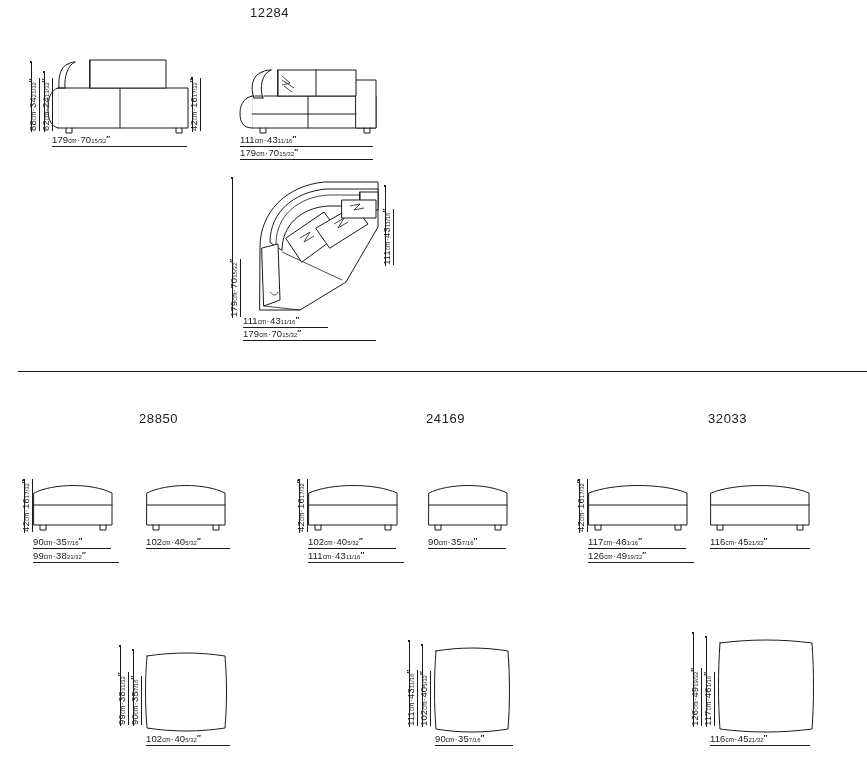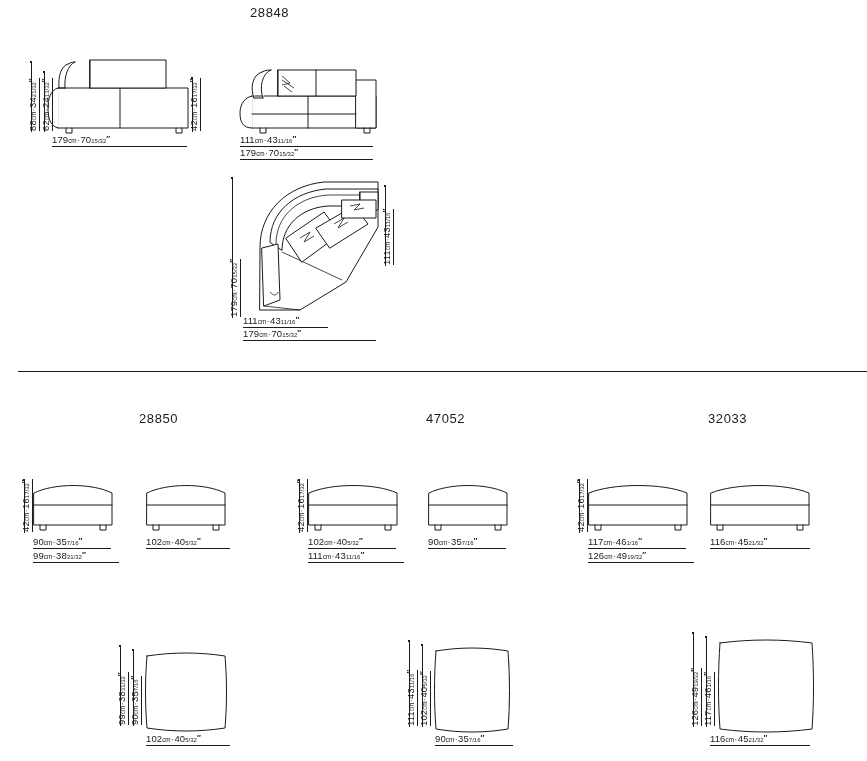--- a/index.html
+++ b/index.html
@@ -45,21 +45,21 @@
   .draw svg{display:block;overflow:visible;}
   .ln{fill:none;stroke:#1b1b1b;stroke-width:1;stroke-linejoin:round;stroke-linecap:round;}
   .ln-thin{fill:none;stroke:#1b1b1b;stroke-width:.8;}
   .fillw{fill:#ffffff;}
 </style>
 </head>
 <body>
 
 <div class="page">
 
-  <div class="code" style="left:250px;top:5px;">28848</div>
+  <div class="code" style="left:250px;top:5px;">12284</div>
 
   <div class="draw" style="left:48px;top:58px;">
     <svg width="150" height="78" viewBox="0 0 150 78">
 
       <path class="ln fillw" d="M10 30 L140 30 L140 70 L10 70 Z"></path>
 
       <path class="ln fillw" d="M10 30 C2 32 0 42 0 50 C0 60 2 68 10 70"></path>
 
       <path class="ln" d="M72 30 L72 70"></path>
 
@@ -182,21 +182,21 @@
   <div class="dim h" style="left:243px;top:316px;width:85px;">
     <span>111</span><span class="u">cm</span><span class="sep">·</span><span>43</span><span class="fr">11/16</span><span class="in">″</span>
   </div>
   <div class="dim h" style="left:243px;top:329px;width:133px;">
     <span>179</span><span class="u">cm</span><span class="sep">·</span><span>70</span><span class="fr">15/32</span><span class="in">″</span>
   </div>
 
   <div class="divider" style="left:18px;top:371px;width:849px;"></div>
 
   <div class="code" style="left:139px;top:411px;">28850</div>
-  <div class="code" style="left:426px;top:411px;">47052</div>
+  <div class="code" style="left:426px;top:411px;">24169</div>
   <div class="code" style="left:708px;top:411px;">32033</div>
 
   <div class="draw" style="left:30px;top:479px;">
     <svg width="86" height="56" viewBox="0 0 86 56">
       <path class="ln fillw" d="M4 14 C24 4 62 4 82 14 L82 46 L4 46 Z"></path>
       <path class="ln" d="M4 26 L82 26"></path>
       <path class="ln" d="M10 46 L10 51 L16 51 L16 46"></path>
       <path class="ln" d="M70 46 L70 51 L76 51 L76 46"></path>
     </svg>
   </div>

